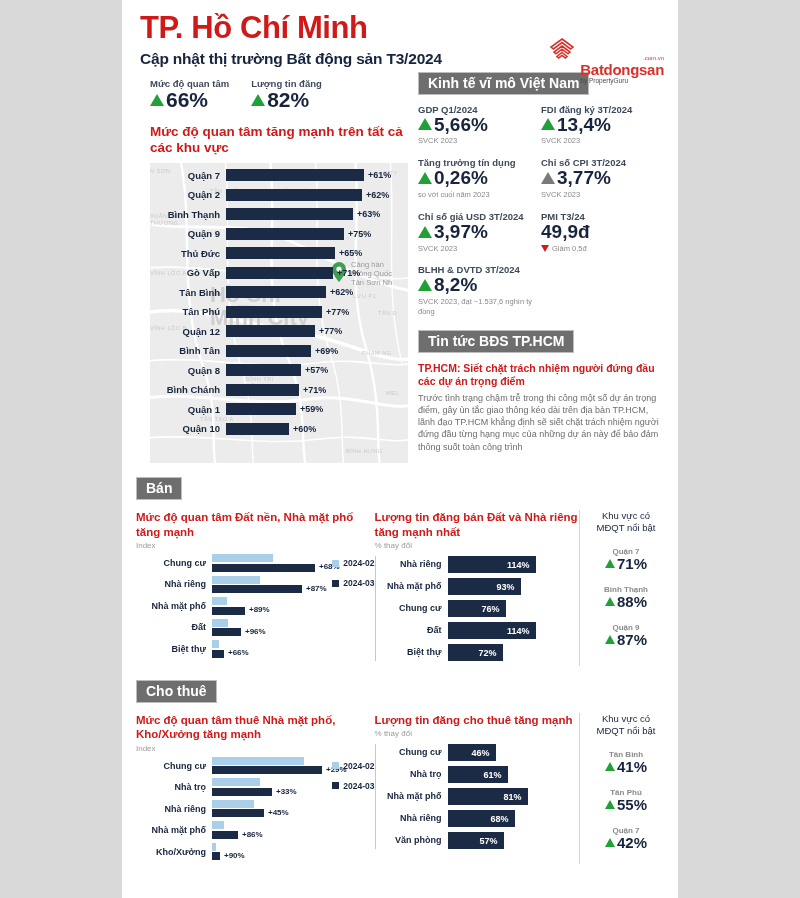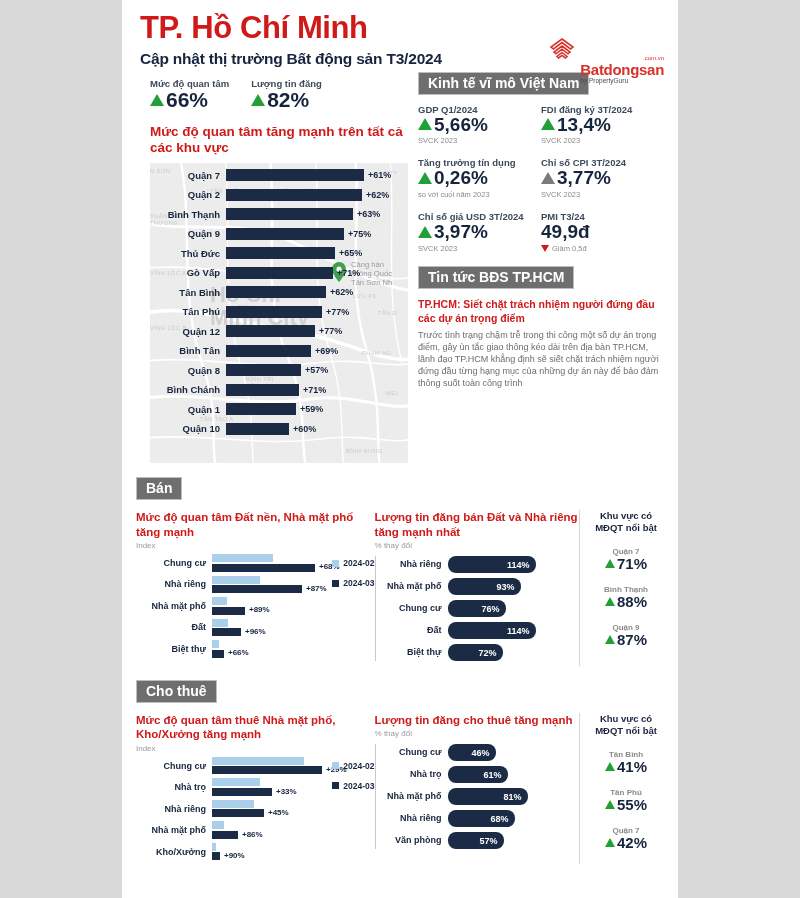--- a/index.html
+++ b/index.html
@@ -179,27 +179,26 @@
   .schart { margin-top: 6px; border-left: 1.5px solid #c8c8c8; }
   .srow { display: flex; align-items: center; margin-bottom: 5px; }
   .sname {
     width: 72px; text-align: right; padding-right: 6px;
     color: #17243d; font-size: 9px; font-weight: bold; line-height: 1.1;
   }
   .sbar {
     height: 17px; background: #1b2b45;
     display: flex; align-items: center; justify-content: flex-end;
     padding-right: 6px;
-    border-radius: 8px;
   }
   .sbar-val { color: #ffffff; font-size: 9px; font-weight: bold; }
 
   
   .hl-head {
-    color: #17243d; font-size: 9.5px; font-weight: bold;
+    color: #17243d; font-size: 9.5px; font-weight: normal;
     text-align: center; line-height: 1.25;
   }
   .hl-item { text-align: center; margin-top: 13px; }
   .hl-name { color: #8a8a8a; font-size: 8px; font-weight: bold; }
   .hl-val {
     display: flex; align-items: center; justify-content: center; gap: 2px;
     color: #17243d; font-size: 15px; font-weight: bold; margin-top: -1px;
   }
   .tri-up.md {
     border-left-width: 5.5px; border-right-width: 5.5px; border-bottom-width: 9px;
@@ -450,20 +449,28 @@
         <div class="macro-cell">
           <div class="macro-title">PMI T3/24</div>
           <div class="macro-value">
             <span>49,9đ</span>
           </div>
           <div class="macro-note withicon">
             <span class="tri-down"></span>
             <span>Giảm 0,5đ</span>
           </div>
         </div>
+        <div class="macro-cell">
+          <div class="macro-title">BLHH &amp; DVTD 3T/2024</div>
+          <div class="macro-value">
+            <span class="tri-up"></span>
+            <span>8,2%</span>
+          </div>
+          <div class="macro-note">SVCK 2023, đạt ~1.537,6 nghìn tỷ đồng</div>
+        </div>
       </div>
 
       <div class="news-head">
         <div class="tag">Tin tức BĐS TP.HCM</div>
         <div class="news-title">TP.HCM: Siết chặt trách nhiệm người đứng đầu các dự án trọng điểm</div>
         <div class="news-body">Trước tình trạng chậm trễ trong thi công một số dự án trọng điểm, gây ùn tắc giao thông kéo dài trên địa bàn TP.HCM, lãnh đạo TP.HCM khẳng định sẽ siết chặt trách nhiệm người đứng đầu từng hạng mục của những dự án này để bảo đảm thông suốt toàn công trình</div>
       </div>
     </div>
   </div>
 

